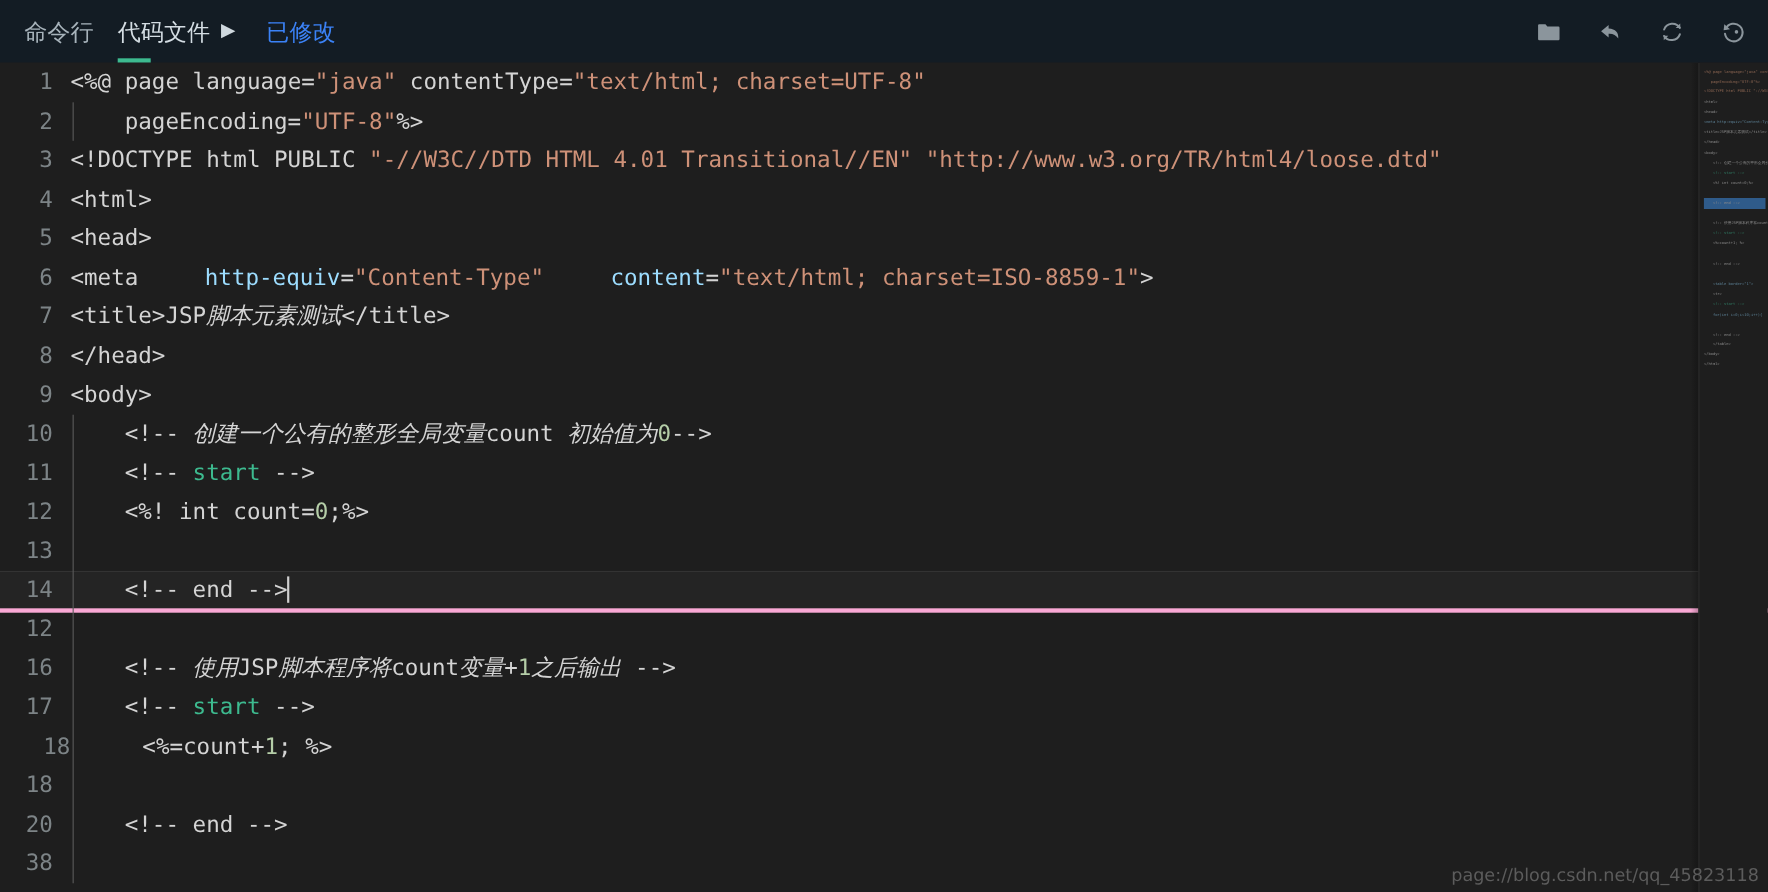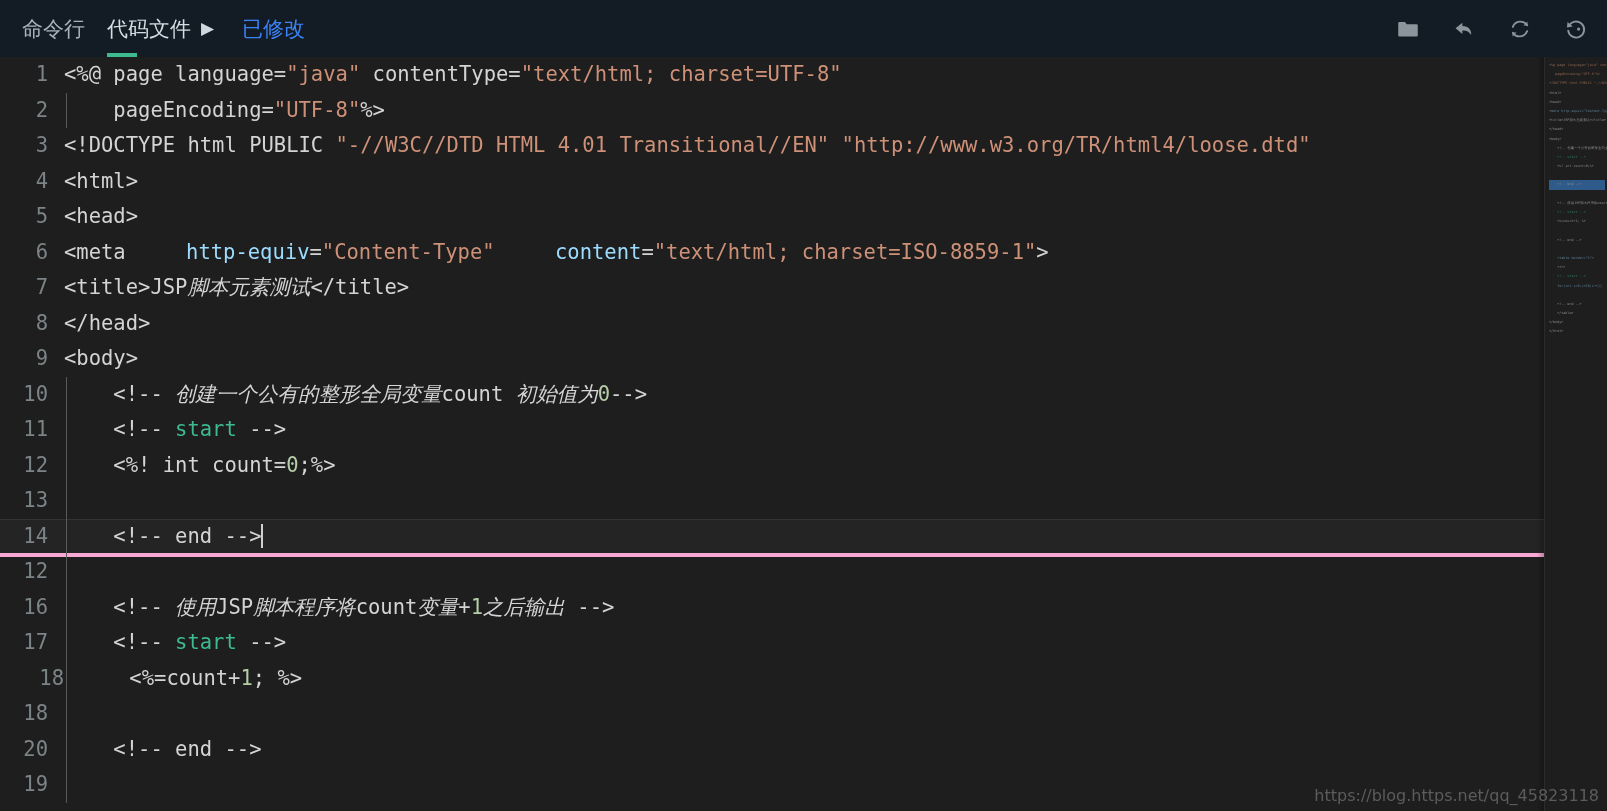--- a/index.html
+++ b/index.html
@@ -273,21 +273,21 @@
       <div class="line" style="top: 355px; position: absolute; left: 0px; right: 0px;"><span class="ln">11</span><span class="code"><span class="tk-cmt">    &lt;!-- </span><span class="tk-kw">start</span><span class="tk-cmt"> --&gt;</span></span></div>
       <div class="line" style="top: 390.5px; position: absolute; left: 0px; right: 0px;"><span class="ln">12</span><span class="code"><span class="tk-def">    &lt;%! int count=</span><span class="tk-num">0</span><span class="tk-def">;%&gt;</span></span></div>
       <div class="line" style="top: 426px; position: absolute; left: 0px; right: 0px;"><span class="ln">13</span><span class="code"></span></div>
       <div class="line current" style="top: 461.5px; position: absolute; left: 0px; right: 0px;"><span class="ln">14</span><span class="code"><span class="tk-cmt">    &lt;!-- </span><span class="tk-cmt">end</span><span class="tk-cmt"> --&gt;</span><span class="caret"></span></span></div>
       <div class="line" style="top: 497px; position: absolute; left: 0px; right: 0px;"><span class="ln">12</span><span class="code"></span></div>
       <div class="line" style="top: 532.5px; position: absolute; left: 0px; right: 0px;"><span class="ln">16</span><span class="code"><span class="tk-cmt">    &lt;!-- </span><span class="tk-cmt cjk">使用</span><span class="tk-cmt">JSP</span><span class="tk-cmt cjk">脚本程序将</span><span class="tk-cmt">count</span><span class="tk-cmt cjk">变量</span><span class="tk-cmt">+</span><span class="tk-num">1</span><span class="tk-cmt cjk">之后输出</span><span class="tk-cmt"> --&gt;</span></span></div>
       <div class="line" style="top: 568px; position: absolute; left: 0px; right: 0px;"><span class="ln">17</span><span class="code"><span class="tk-cmt">    &lt;!-- </span><span class="tk-kw">start</span><span class="tk-cmt"> --&gt;</span></span></div>
       <div class="line" style="top: 603.5px; position: absolute; left: 16px; right: 0px; padding-left: 24px;"><span class="ln">18</span><span class="code"><span class="tk-def">    &lt;%=count+</span><span class="tk-num">1</span><span class="tk-def">; %&gt;</span></span></div>
       <div class="line" style="top: 639px; position: absolute; left: 0px; right: 0px;"><span class="ln">18</span><span class="code"></span></div>
       <div class="line" style="top: 674.5px; position: absolute; left: 0px; right: 0px;"><span class="ln">20</span><span class="code"><span class="tk-cmt">    &lt;!-- </span><span class="tk-cmt">end</span><span class="tk-cmt"> --&gt;</span></span></div>
-      <div class="line" style="top: 710px; position: absolute; left: 0px; right: 0px;"><span class="ln">19</span><span class="code"></span></div>
+      <div class="line" style="top: 710px; position: absolute; left: 0px; right: 0px;"><span class="ln">38</span><span class="code"></span></div>
       <div class="guide" style="top: 35.5px; height: 35.5px;"></div>
       <div class="guide" style="top: 319.5px; height: 426px;"></div>
     </div>
 
   <div id="scroll-shadow"></div>
 
   <div id="minimap">
     <div id="minimap-inner">
         <div class="mm-line"><span class="mm-s">&lt;%@ page language="java" contentType="text/h</span></div>
         <div class="mm-line"><span class="mm-s">   pageEncoding="UTF-8"%&gt;</span></div>
@@ -315,15 +315,15 @@
         <div class="mm-line"><span class="mm-k">    &lt;!-- start --&gt;</span></div>
         <div class="mm-line"><span class="mm-a">    for(int i=0;i&lt;10;i++){</span></div>
         <div class="mm-line"><span class=""></span></div>
         <div class="mm-line"><span class="">    &lt;!-- end --&gt;</span></div>
         <div class="mm-line"><span class="">    &lt;/table&gt;</span></div>
         <div class="mm-line"><span class="">&lt;/body&gt;</span></div>
         <div class="mm-line"><span class="">&lt;/html&gt;</span></div>
       </div>
   </div>
 
-  <div id="watermark">https://blog.https.net/qq_45823118</div>
+  <div id="watermark">page://blog.csdn.net/qq_45823118</div>
 
 </div>
 
 </body></html>

